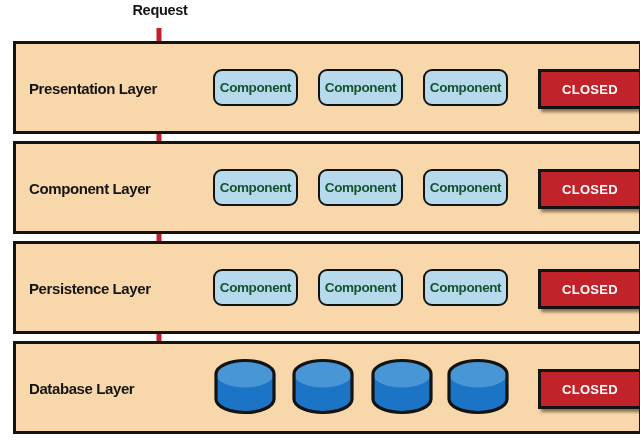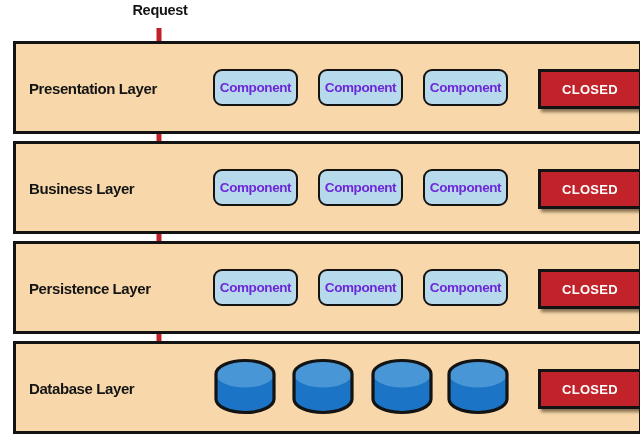--- a/index.html
+++ b/index.html
@@ -24,21 +24,21 @@
   .layer-database     { top:341px; }
   .layer-label {
     position:absolute; left:13px; top:50%; transform:translateY(-50%);
     font-size:15px; font-weight:bold; letter-spacing:-0.4px; color:#141414;
     white-space:nowrap;
   }
   .component {
     position:absolute; top:25px; width:85px; height:37px; box-sizing:border-box;
     background:#b7d9ec; border:2.5px solid #131313; border-radius:9px;
     display:flex; align-items:center; justify-content:center;
-    font-size:13.5px; font-weight:bold; letter-spacing:-0.4px; color:#6d28d9;
+    font-size:13.5px; font-weight:bold; letter-spacing:-0.4px; color:#14532d;
   }
   .comp-1 { left:197px; } .comp-2 { left:302px; } .comp-3 { left:407px; }
   .closed {
     position:absolute; left:522px; top:25px; width:104px; height:40px; box-sizing:border-box;
     background:#c2232b; border:3px solid #131313;
     display:flex; align-items:center; justify-content:center;
     color:#ffffff; font-size:13px; font-weight:bold; letter-spacing:0.3px;
     box-shadow:3px 3px 3px rgba(40,25,10,0.55);
   }
   .cylinder { position:absolute; top:13px; width:64px; height:60px; }
@@ -72,21 +72,21 @@
 
   <div class="layer layer-presentation">
     <span class="layer-label">Presentation Layer</span>
     <div class="component comp-1">Component</div>
     <div class="component comp-2">Component</div>
     <div class="component comp-3">Component</div>
     <div class="closed">CLOSED</div>
   </div>
 
   <div class="layer layer-business">
-    <span class="layer-label">Business Layer</span>
+    <span class="layer-label">Component Layer</span>
     <div class="component comp-1">Component</div>
     <div class="component comp-2">Component</div>
     <div class="component comp-3">Component</div>
     <div class="closed">CLOSED</div>
   </div>
 
   <div class="layer layer-persistence">
     <span class="layer-label">Persistence Layer</span>
     <div class="component comp-1">Component</div>
     <div class="component comp-2">Component</div>

